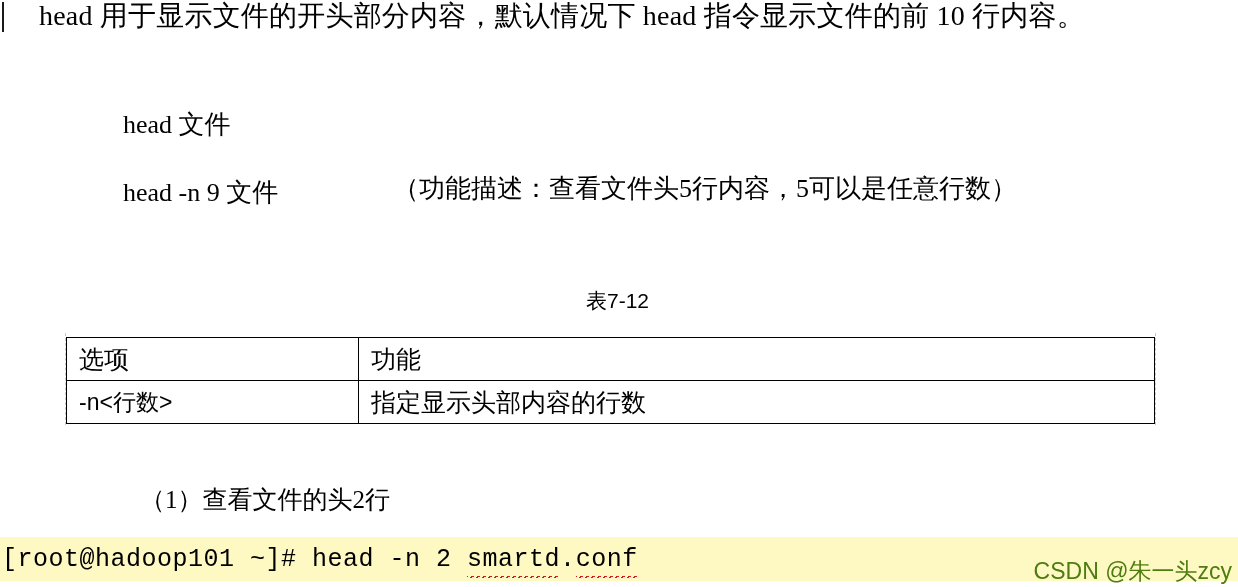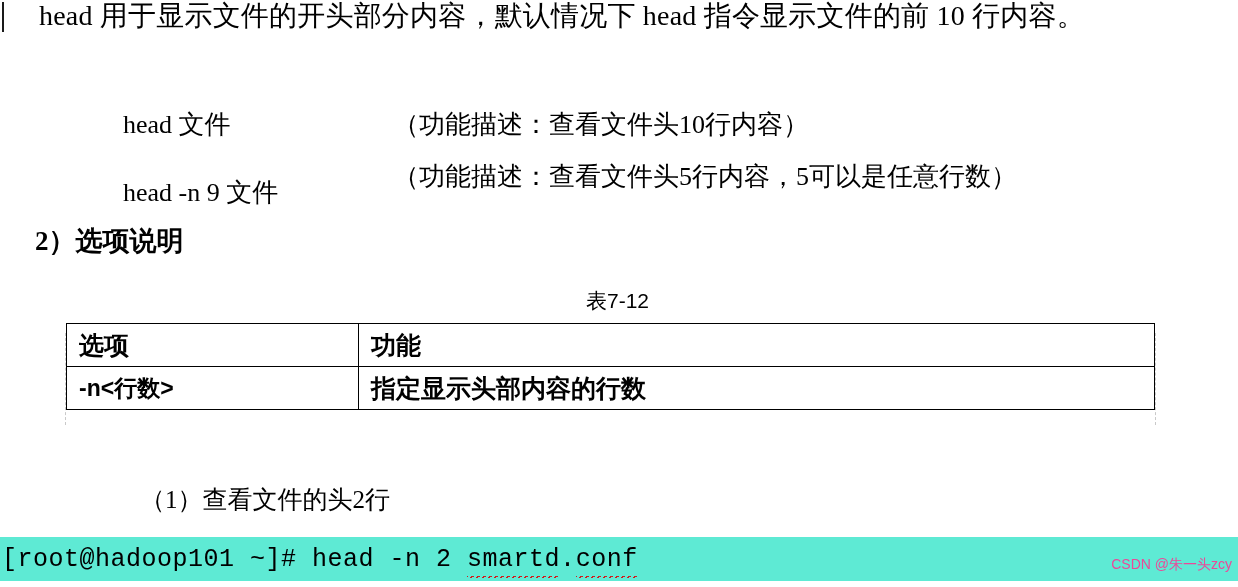--- a/index.html
+++ b/index.html
@@ -66,38 +66,37 @@
   .h-2 { left: 0px;  top: 228px; }
   .h-3 { left: 0px;  top: 433px; }
 
   .syntax {
     font-size: 26px;
     margin-left: 28px;
   }
   .syn-1-cmd  { left: 60px;  top: 112px; }
   .syn-1-desc { left: 330px; top: 112px; }
   .syn-2-cmd  { left: 60px;  top: 180px; }
-  .syn-2-desc { left: 330px; top: 164px; }
+  .syn-2-desc { left: 330px; top: 176px; }
 
   .table-caption {
     left: 528px;
     top: 290px;
     font-family: "Liberation Sans", "DejaVu Sans", sans-serif;
     font-size: 21px;
     margin-left: 23px;
   }
 
   .opt-table {
     position: absolute;
     left: 66px;
-    top: 323px;
+    top: 337px;
     width: 1089px;
     border-collapse: collapse;
     table-layout: fixed;
-    font-weight: bold;
   }
   .opt-table td {
     border: 1.5px solid #000000;
     height: 42px;
     padding: 0 0 0 12px;
     vertical-align: middle;
     font-size: 25px;
     font-family: "Liberation Serif", "DejaVu Serif", serif;
   }
   .opt-table .col-opt  { width: 279px; }
@@ -112,21 +111,21 @@
     font-size: 25px;
   }
 
   
   .terminal {
     position: absolute;
     left: 0;
     top: 537px;
     width: 1238px;
     height: 44px;
-    background: #5eead4;
+    background: #fef9c3;
   }
   .terminal-text {
     position: absolute;
     left: 2px;
     top: 8px;
     font-family: "Liberation Mono", "DejaVu Sans Mono", monospace;
     font-size: 25px;
     letter-spacing: 0.5px;
     white-space: pre;
     color: #000000;
@@ -141,42 +140,40 @@
     background-size: 6px 4px;
     background-position: 0 calc(100% + 2px);
     padding-bottom: 4px;
   }
 
   .watermark {
     position: absolute;
     right: 6px;
     top: 556px;
     font-family: "Liberation Sans", "DejaVu Sans", sans-serif;
-    font-size: 14px;
-    color: #ec4899;
+    font-size: 23px;
+    color: #4d7c0f;
     white-space: nowrap;
   }
 </style>
 </head>
 <body>
 
 <div class="page">
 
   <div class="caret"></div>
 
   <div class="line intro">head 用于显示文件的开头部分内容，默认情况下 head 指令显示文件的前 10 行内容。</div>
 
 
   <div class="line syntax syn-1-cmd">head  文件</div>
-  <div class="line syntax syn-1-desc">（功能描述：查看文件头10行内容）</div>
 
   <div class="line syntax syn-2-cmd">head -n 9  文件</div>
   <div class="line syntax syn-2-desc">（功能描述：查看文件头5行内容，5可以是任意行数）</div>
 
-  <div class="line heading h-2">2）选项说明</div>
 
   <div class="line table-caption">表7-12</div>
 
   <table class="opt-table">
     <tbody>
       <tr>
         <td class="col-opt">选项</td>
         <td>功能</td>
       </tr>
       <tr>

